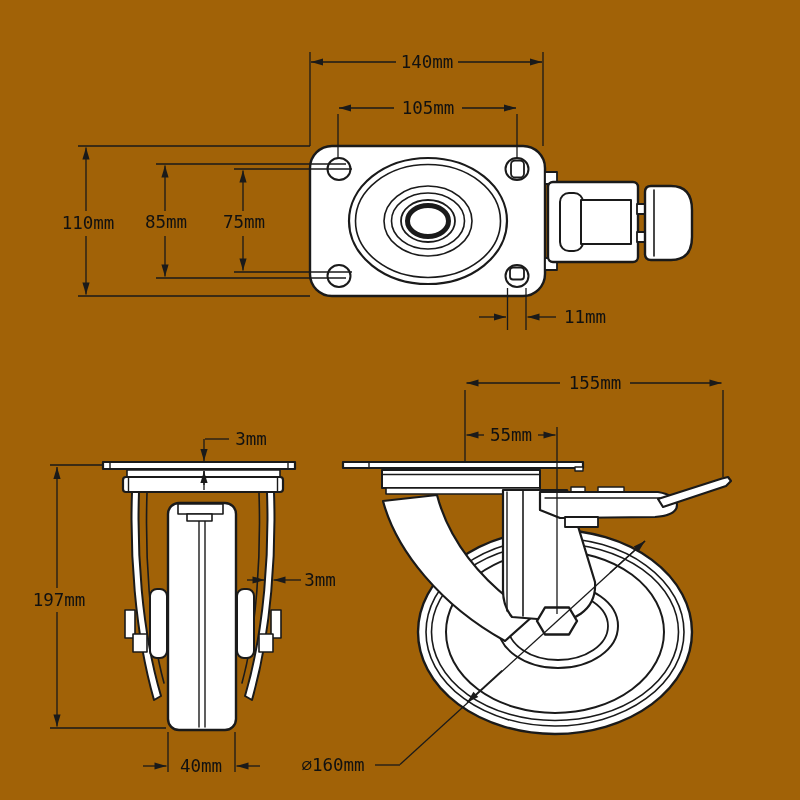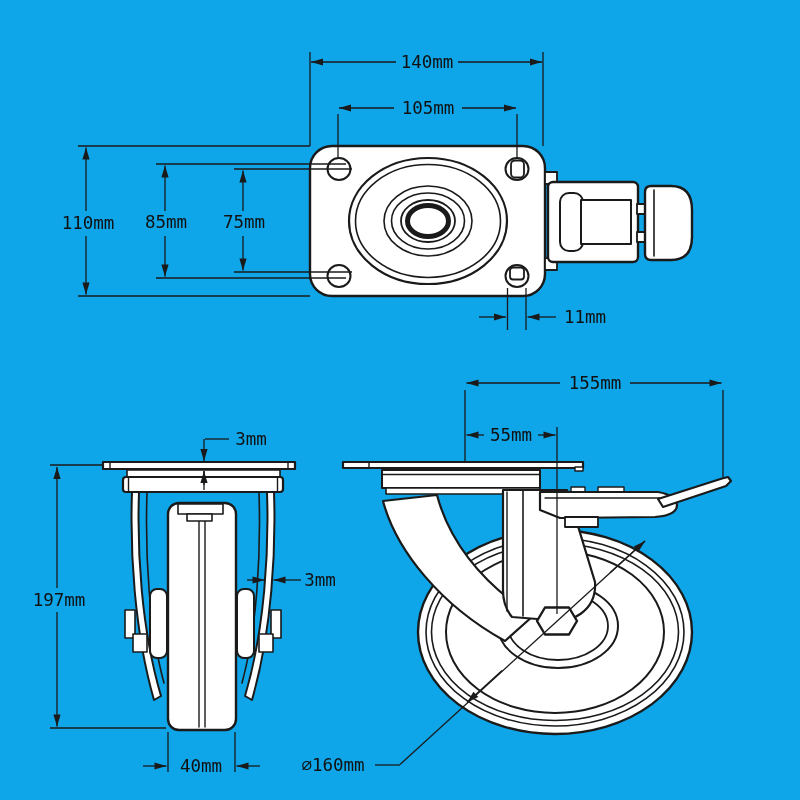--- a/index.html
+++ b/index.html
@@ -1,16 +1,16 @@
 <!DOCTYPE html>
 <html><head>
 <meta charset="utf-8">
 <style>
   html,body{margin:0;padding:0;background:#ffffff;}
-  #stage{width:800px;height:800px;background:#0ea5e9;position:relative;font-family:"DejaVu Sans Mono", monospace;}
+  #stage{width:800px;height:800px;background:#a16207;position:relative;font-family:"DejaVu Sans Mono", monospace;}
   svg{display:block;}
   .ln{stroke:#1a1a1a;fill:none;stroke-width:2.2;stroke-linejoin:round;stroke-linecap:round;}
   .solid{fill:#ffffff;}
   .sw14{stroke-width:1.4;} .sw16{stroke-width:1.6;} .sw18{stroke-width:1.8;}
   .sw20{stroke-width:2;} .sw24{stroke-width:2.4;} .sw50{stroke-width:5;}
   .dimln{stroke:#1a1a1a;fill:none;stroke-width:1.3;stroke-linecap:butt;}
   .dim{font-family:"DejaVu Sans Mono", monospace;font-size:17.5px;fill:#111111;text-anchor:middle;}
 </style>
 </head>
 <body>

